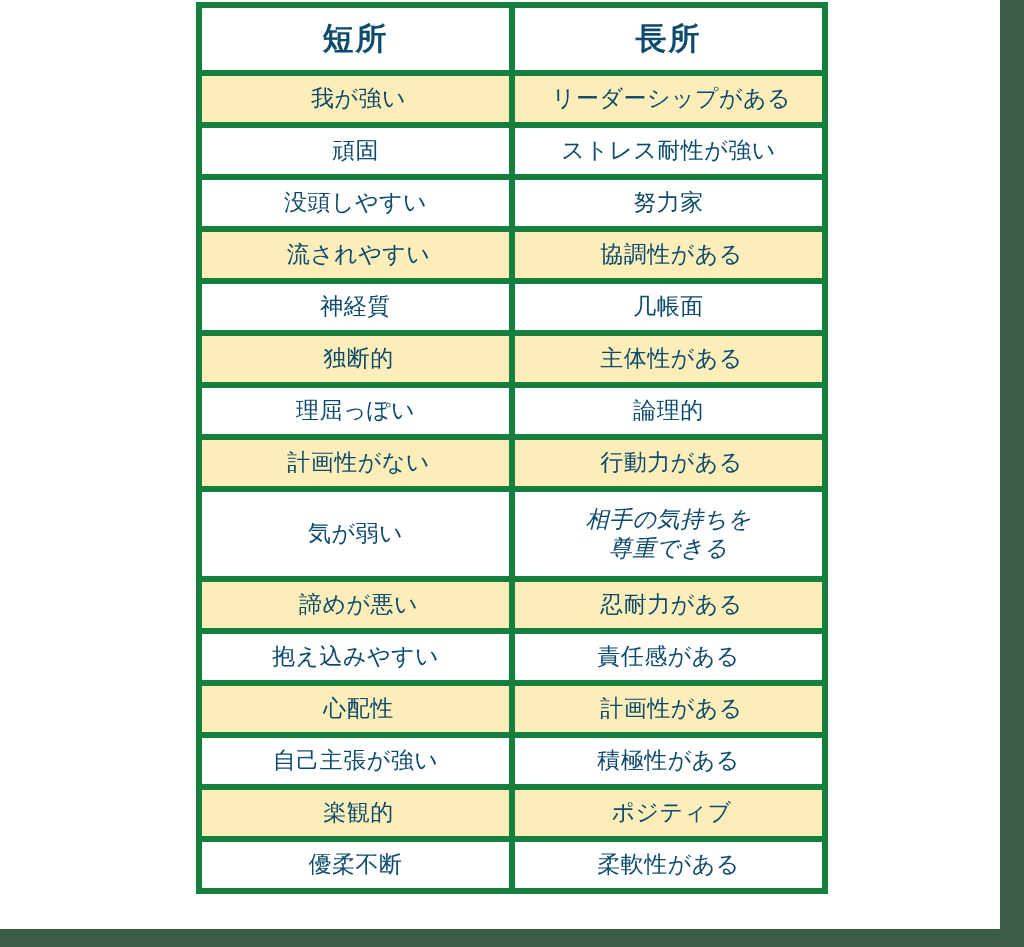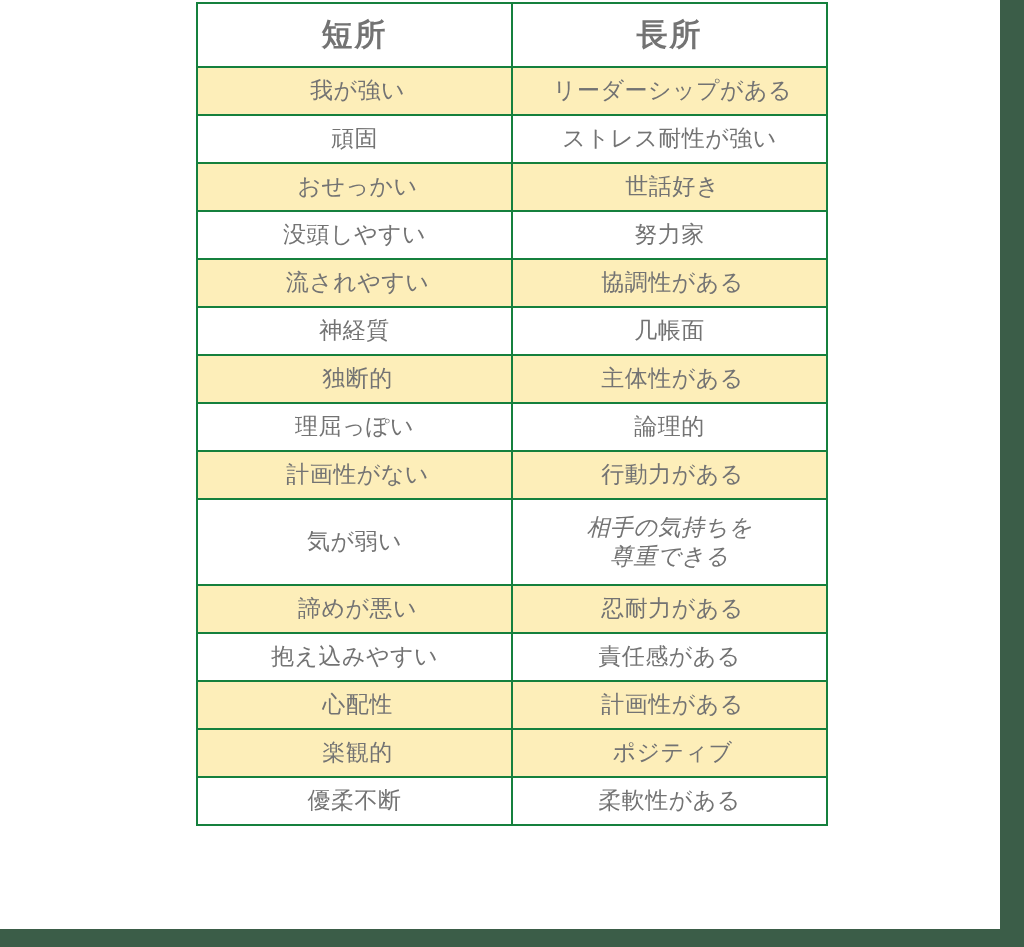--- a/index.html
+++ b/index.html
@@ -38,25 +38,25 @@
     top: 2px;
     width: 632px;
   }
   table.compare-table {
     border-collapse: collapse;
     width: 632px;
     table-layout: fixed;
   }
   table.compare-table th,
   table.compare-table td {
-    border: 2px solid #15803d;
+    border: 6px solid #15803d;
     text-align: center;
     vertical-align: middle;
     font-weight: normal;
-    color: #737373;
+    color: #0c4a6e;
     line-height: 1.28;
   }
   table.compare-table th {
     background: #ffffff;
     font-size: 31px;
     font-weight: bold;
     height: 58px;
     padding: 2px 4px;
     letter-spacing: 2px;
   }
@@ -98,24 +98,20 @@
     </thead>
     <tbody>
       <tr class="odd">
         <td>我が強い</td>
         <td>リーダーシップがある</td>
       </tr>
       <tr class="even">
         <td>頑固</td>
         <td>ストレス耐性が強い</td>
       </tr>
-      <tr class="odd">
-        <td>おせっかい</td>
-        <td>世話好き</td>
-      </tr>
       <tr class="even">
         <td>没頭しやすい</td>
         <td>努力家</td>
       </tr>
       <tr class="odd">
         <td>流されやすい</td>
         <td>協調性がある</td>
       </tr>
       <tr class="even">
         <td>神経質</td>
@@ -145,20 +141,24 @@
         <td>忍耐力がある</td>
       </tr>
       <tr class="even">
         <td>抱え込みやすい</td>
         <td>責任感がある</td>
       </tr>
       <tr class="odd">
         <td>心配性</td>
         <td>計画性がある</td>
       </tr>
+      <tr class="even">
+        <td>自己主張が強い</td>
+        <td>積極性がある</td>
+      </tr>
       <tr class="odd">
         <td>楽観的</td>
         <td>ポジティブ</td>
       </tr>
       <tr class="even">
         <td>優柔不断</td>
         <td>柔軟性がある</td>
       </tr>
 
     </tbody>

